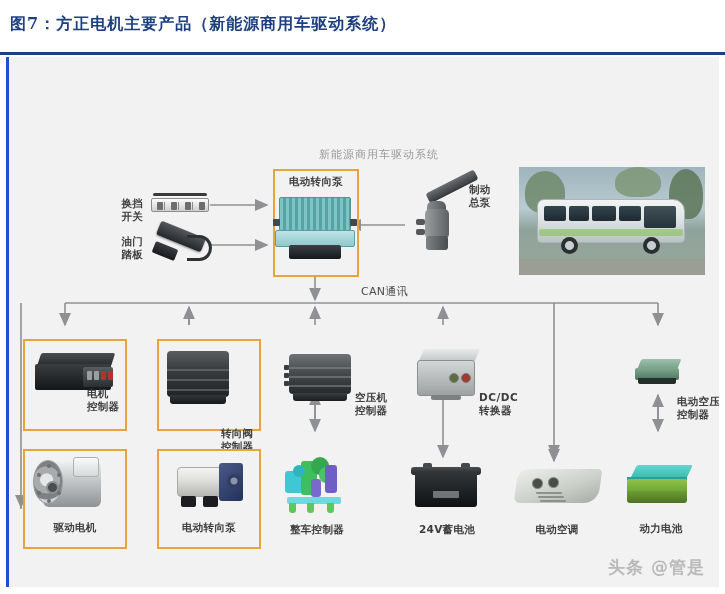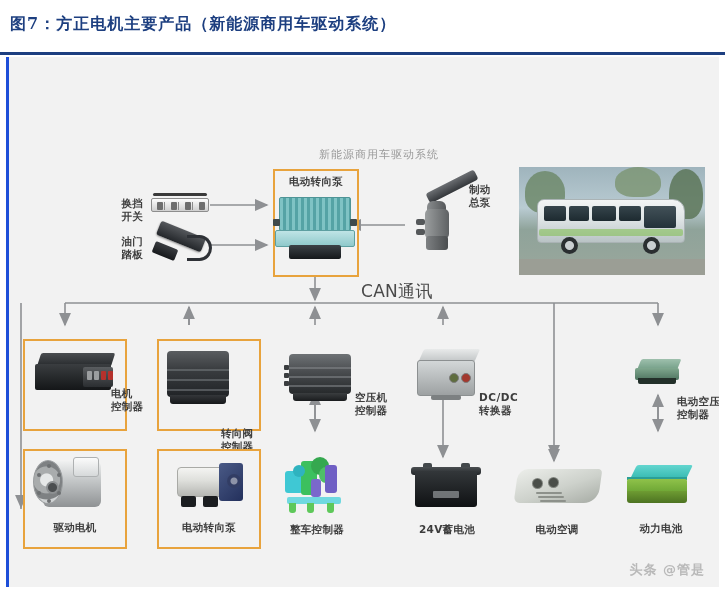--- a/index.html
+++ b/index.html
@@ -313,21 +313,21 @@
   }
   .pb-bot{
     position:absolute;left:2px;top:30px;width:60px;height:12px;
     background:linear-gradient(#6e9c32,#4d7322);border-radius:0 0 3px 3px;
   }
   .pb-edge{position:absolute;left:2px;top:16px;width:60px;height:3px;background:#2b9f98;}
 
   
   .watermark{
     position:absolute;right:14px;bottom:8px;
-    font-size:13px;color:#b9b9b9;font-weight:bold;letter-spacing:1px;
+    font-size:17px;color:#b9b9b9;font-weight:bold;letter-spacing:1px;
     font-family:"DejaVu Sans",sans-serif;
     white-space:nowrap;
   }
 </style>
 </head>
 <body>
 
 <div id="root">
 
   <div class="fig-header">
@@ -429,21 +429,21 @@
     <div class="obox" style="left:264px;top:112px;width:86px;height:108px;"></div>
     <div class="lbl ctr" style="left:264px;top:118px;width:86px;">电动转向泵</div>
     <div class="art" style="left:266px;top:136px;width:82px;height:70px;">
       <div class="vcu-fin"></div>
       <div class="vcu-ear" style="left:-2px;top:26px;"></div>
       <div class="vcu-ear" style="left:75px;top:26px;"></div>
       <div class="vcu-mid"></div>
       <div class="vcu-conn"></div>
     </div>
 
-    <div class="lbl" style="left:352px;top:228px;font-weight:normal;font-size:17px;color:#4a4a4a;">CAN通讯</div>
+    <div class="lbl" style="left:352px;top:228px;font-weight:normal;font-size:11px;color:#4a4a4a;">CAN通讯</div>
 
     <div class="art" style="left:402px;top:122px;width:86px;height:96px;">
       <div class="brk-lever"></div>
       <div class="brk-head"></div>
       <div class="brk-body"></div>
       <div class="brk-port" style="left:5px;top:40px;"></div>
       <div class="brk-port" style="left:5px;top:50px;"></div>
       <div class="brk-foot"></div>
     </div>
     <div class="lbl" style="left:460px;top:126px;white-space:pre;">制动
@@ -469,21 +469,21 @@
     <div class="obox" style="left:14px;top:282px;width:104px;height:92px;"></div>
     <div class="art" style="left:24px;top:292px;width:84px;height:46px;">
       <div class="mc-top"></div>
       <div class="mc-body"></div>
       <div class="mc-face"></div>
       <div class="mc-pin" style="left:54px;top:22px;background:#9b9ea0;"></div>
       <div class="mc-pin" style="left:61px;top:22px;background:#9b9ea0;"></div>
       <div class="mc-pin" style="left:68px;top:22px;background:#b5312c;"></div>
       <div class="mc-pin" style="left:75px;top:22px;background:#b5312c;"></div>
     </div>
-    <div class="lbl" style="left:102px;top:330px;white-space:pre;">电机
+    <div class="lbl" style="left:78px;top:330px;white-space:pre;">电机
 控制器</div>
 
     <div class="obox" style="left:148px;top:282px;width:104px;height:92px;"></div>
     <div class="art" style="left:152px;top:290px;width:76px;height:58px;">
       <div class="sv-body"></div>
       <div class="sv-rib" style="top:22px;"></div>
       <div class="sv-rib" style="top:32px;"></div>
       <div class="sv-rib" style="top:42px;"></div>
       <div class="sv-base"></div>
     </div>

